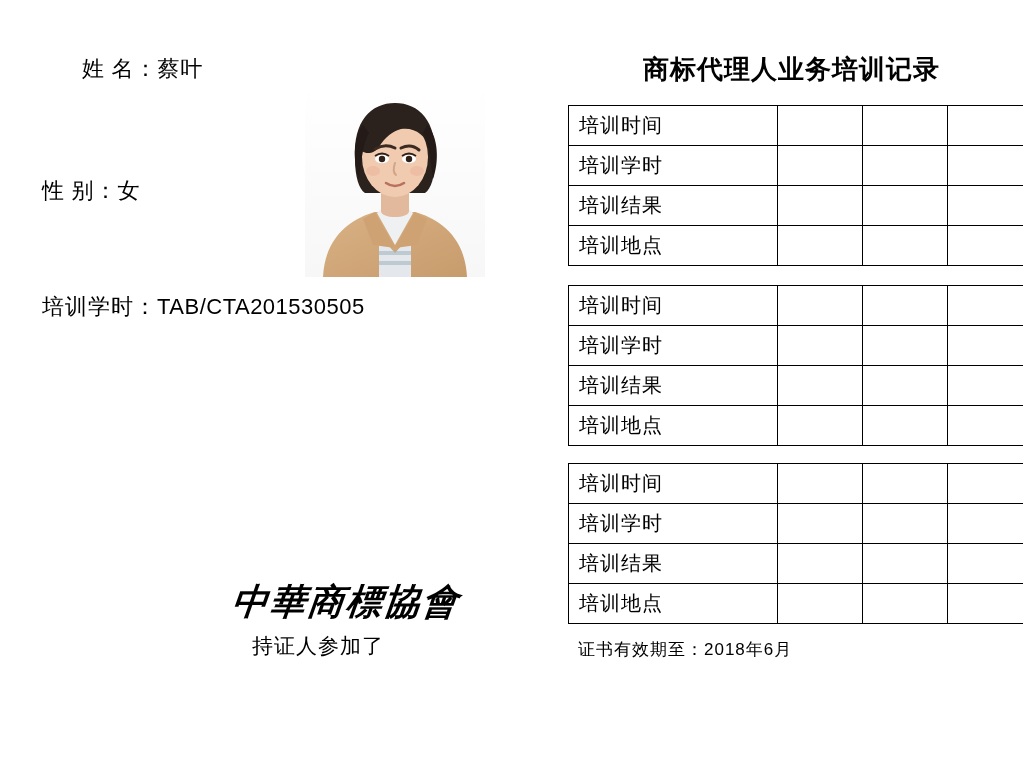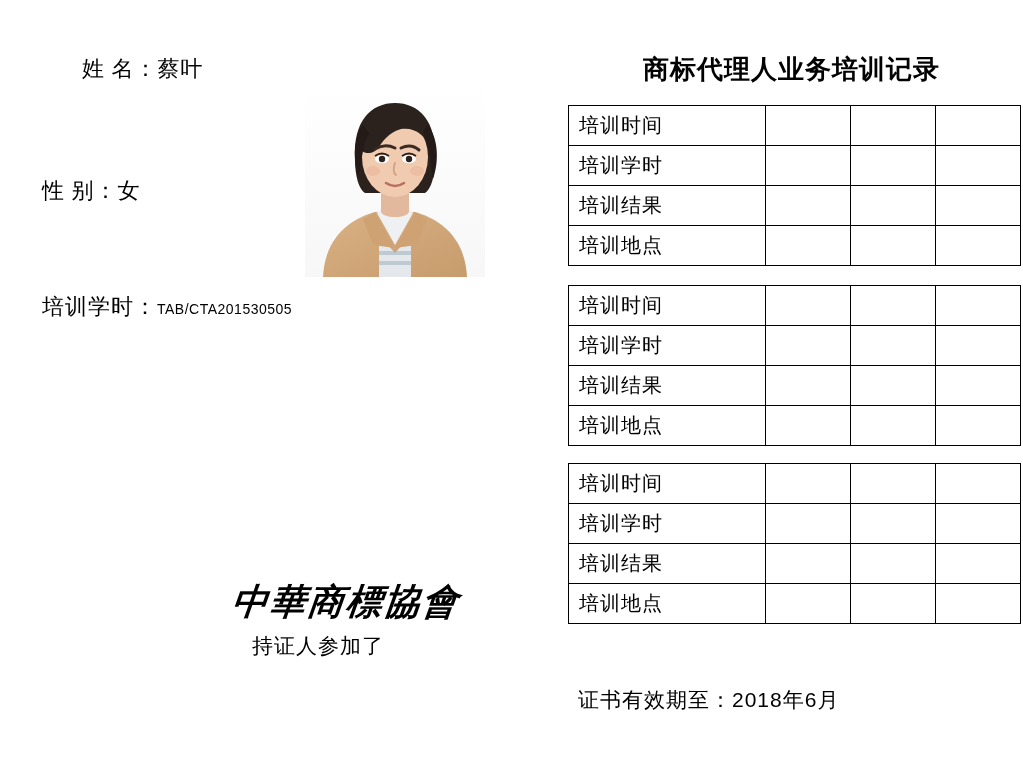--- a/index.html
+++ b/index.html
@@ -36,21 +36,21 @@
   .field-cert { left: 42px; top: 292px; }
 
   .field-label {
     display: inline;
   }
   .field-value {
     display: inline;
   }
   .cert-value {
     font-family: "Liberation Sans", sans-serif;
-    font-size: 14px;
+    font-size: 22px;
     letter-spacing: 0.5px;
   }
 
   
   .photo-frame {
     position: absolute;
     left: 305px;
     top: 85px;
     width: 180px;
     height: 192px;
@@ -121,31 +121,31 @@
     table-layout: fixed;
   }
   .train-table.t0 { top: 105px; }
   .train-table.t1 { top: 285px; }
   .train-table.t2 { top: 463px; }
 
   .train-table td {
     border: 1.5px solid #000000;
     height: 39px;
     font-size: 20px;
-    padding: 0 0 0 10px;
+    padding: 0 12px 0 10px;
     letter-spacing: 1px;
   }
   .train-table td.label-cell { width: 186px; }
   .train-table td.blank-cell { width: 84px; padding: 0; }
 
   .validity {
     position: absolute;
     left: 58px;
-    top: 686px;
-    font-size: 21px;
+    top: 638px;
+    font-size: 17px;
     letter-spacing: 1px;
     white-space: nowrap;
     text-align: right;
   }
   .validity-value {
     font-family: "Liberation Sans", sans-serif;
   }
 </style>
 </head>
 <body>

